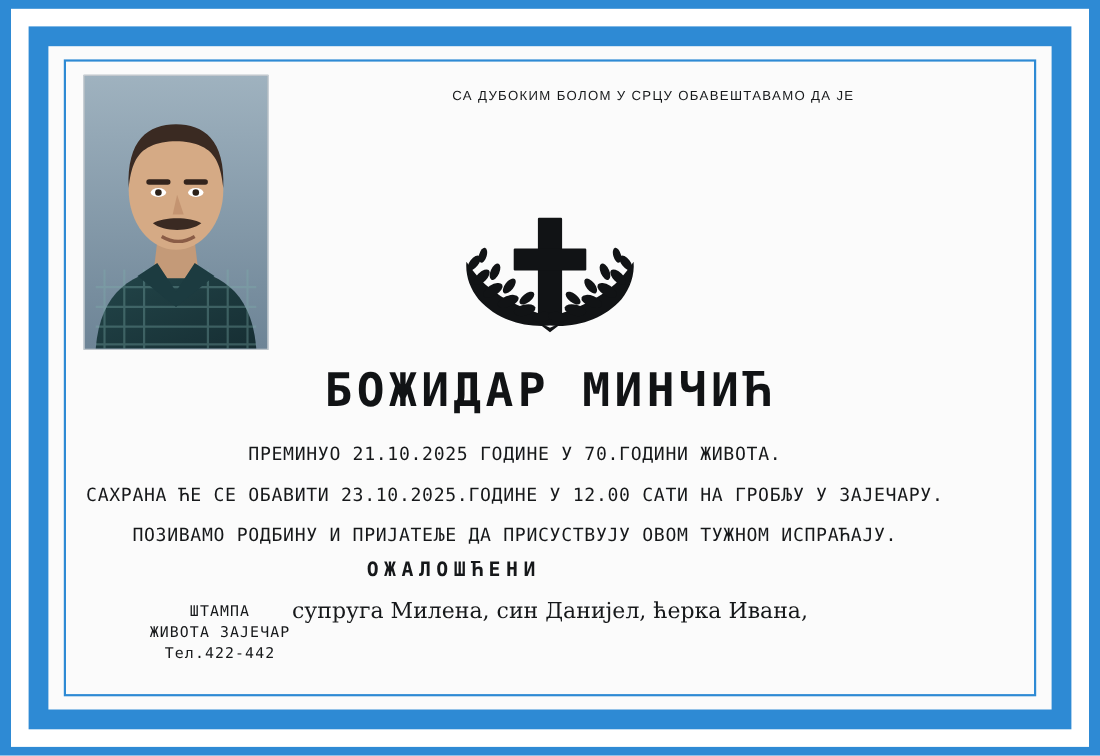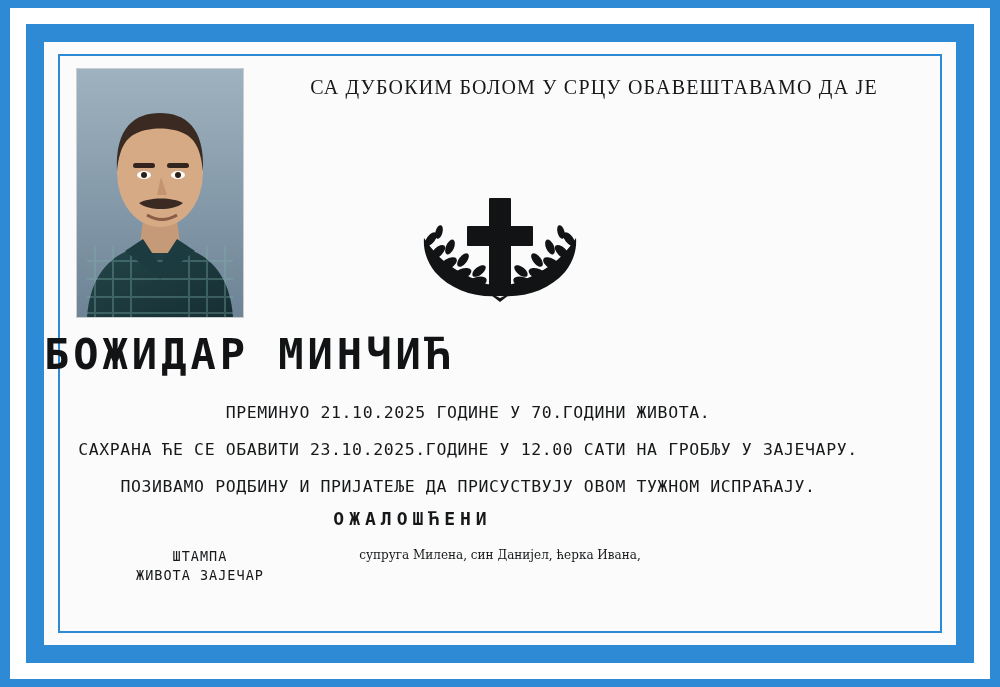--- a/index.html
+++ b/index.html
@@ -84,22 +84,22 @@
 
   
   .head-lines {
     position: absolute;
     left: 210px;
     top: 30px;
     width: 680px;
     text-align: center;
   }
   .head-line {
-    font-family: Liberation Serif, serif;
-    font-size: 20px;
+    font-family: Liberation Sans, sans-serif;
+    font-size: 12px;
     letter-spacing: 1.2px;
     color: #16181a;
     line-height: 30px;
     white-space: nowrap;
   }
 
   
   .emblem {
     position: absolute;
     left: 0;
@@ -108,20 +108,21 @@
     text-align: center;
   }
   .emblem svg { display: inline-block; }
 
   
   .name {
     position: absolute;
     left: 0;
     top: 288px;
     width: 912px;
+    text-align: center;
     font-family: "DejaVu Sans Mono", monospace;
     font-weight: bold;
     font-size: 42px;
     letter-spacing: 4px;
     color: #111315;
   }
 
   
   .body-lines {
     position: absolute;
@@ -154,21 +155,21 @@
   }
   .mourners-lines {
     position: absolute;
     left: 0;
     top: 500px;
     width: 912px;
     text-align: center;
   }
   .mourner-line {
     font-family: "DejaVu Serif", serif;
-    font-size: 12px;
+    font-size: 20px;
     color: #16181a;
     line-height: 27px;
     white-space: nowrap;
   }
 
   
   .printer {
     position: absolute;
     left: 46px;
     top: 505px;
@@ -307,17 +308,18 @@
       </div>
 
       <div class="mourners-title">ОЖАЛОШЋЕНИ</div>
       <div class="mourners-lines">
         <div class="mourner-line">супруга Милена, син Данијел, ћерка Ивана,</div>
       </div>
 
       <div class="printer">
         <div class="printer-line">ШТАМПА</div>
         <div class="printer-line">ЖИВОТА ЗАЈЕЧАР</div>
+        <div class="printer-line">Тел.422-442</div>
       </div>
 
     </div>
   </div>
 </div>
 
 </body></html>

